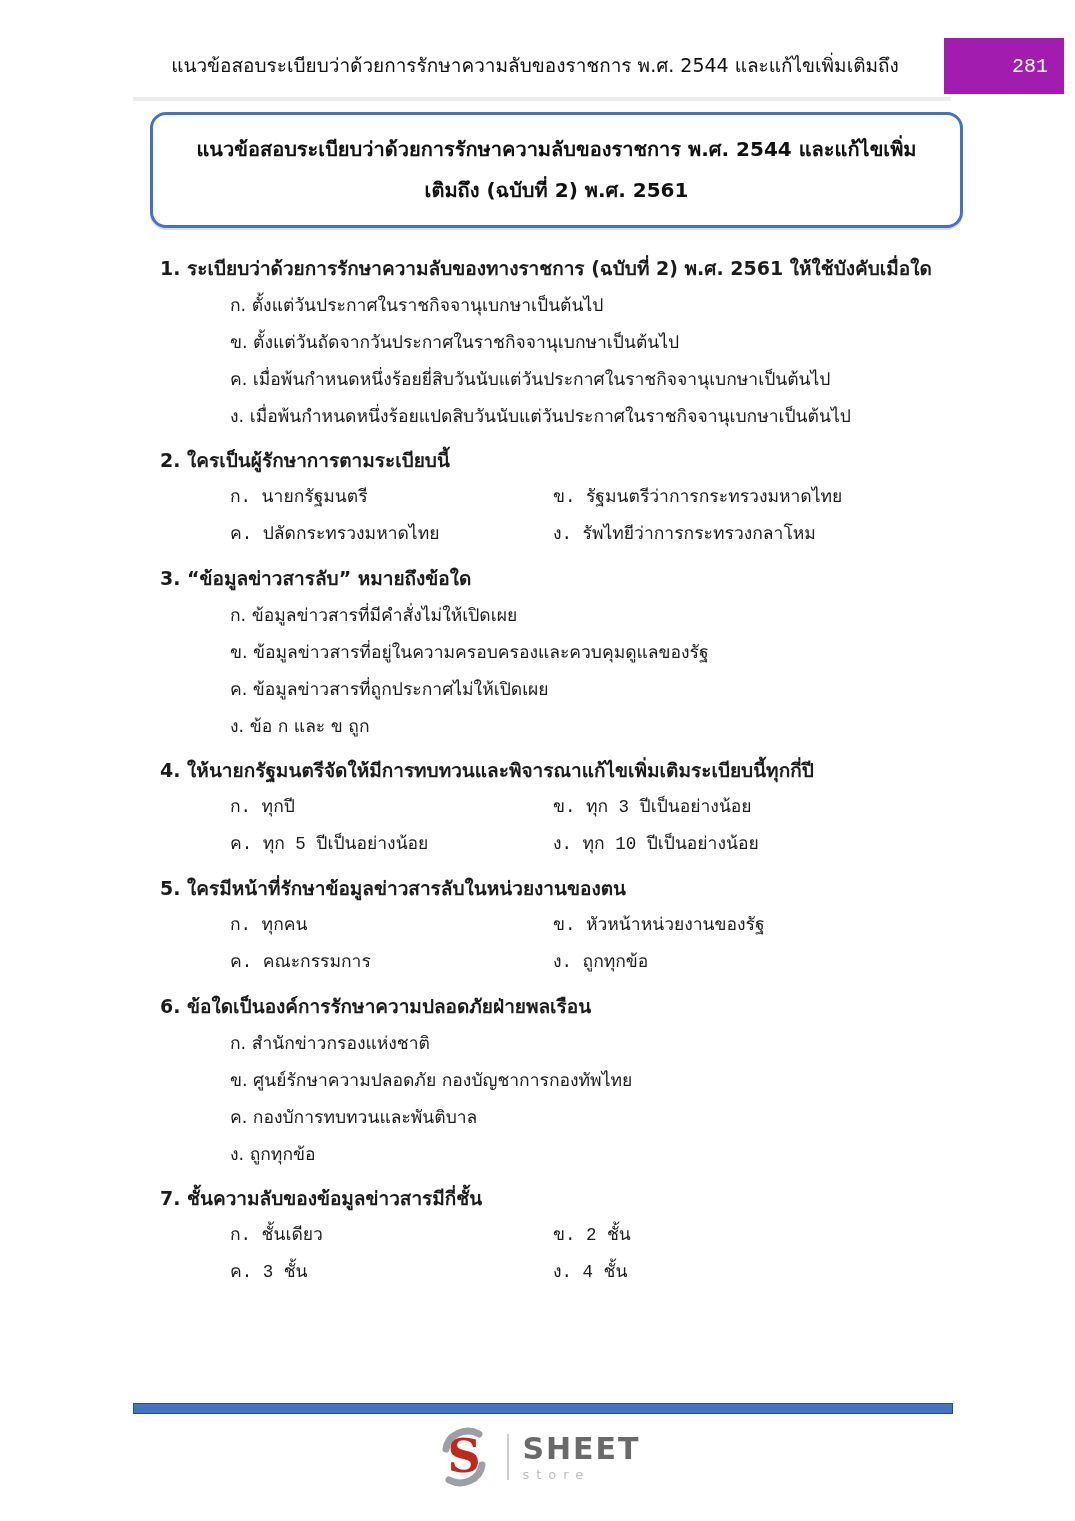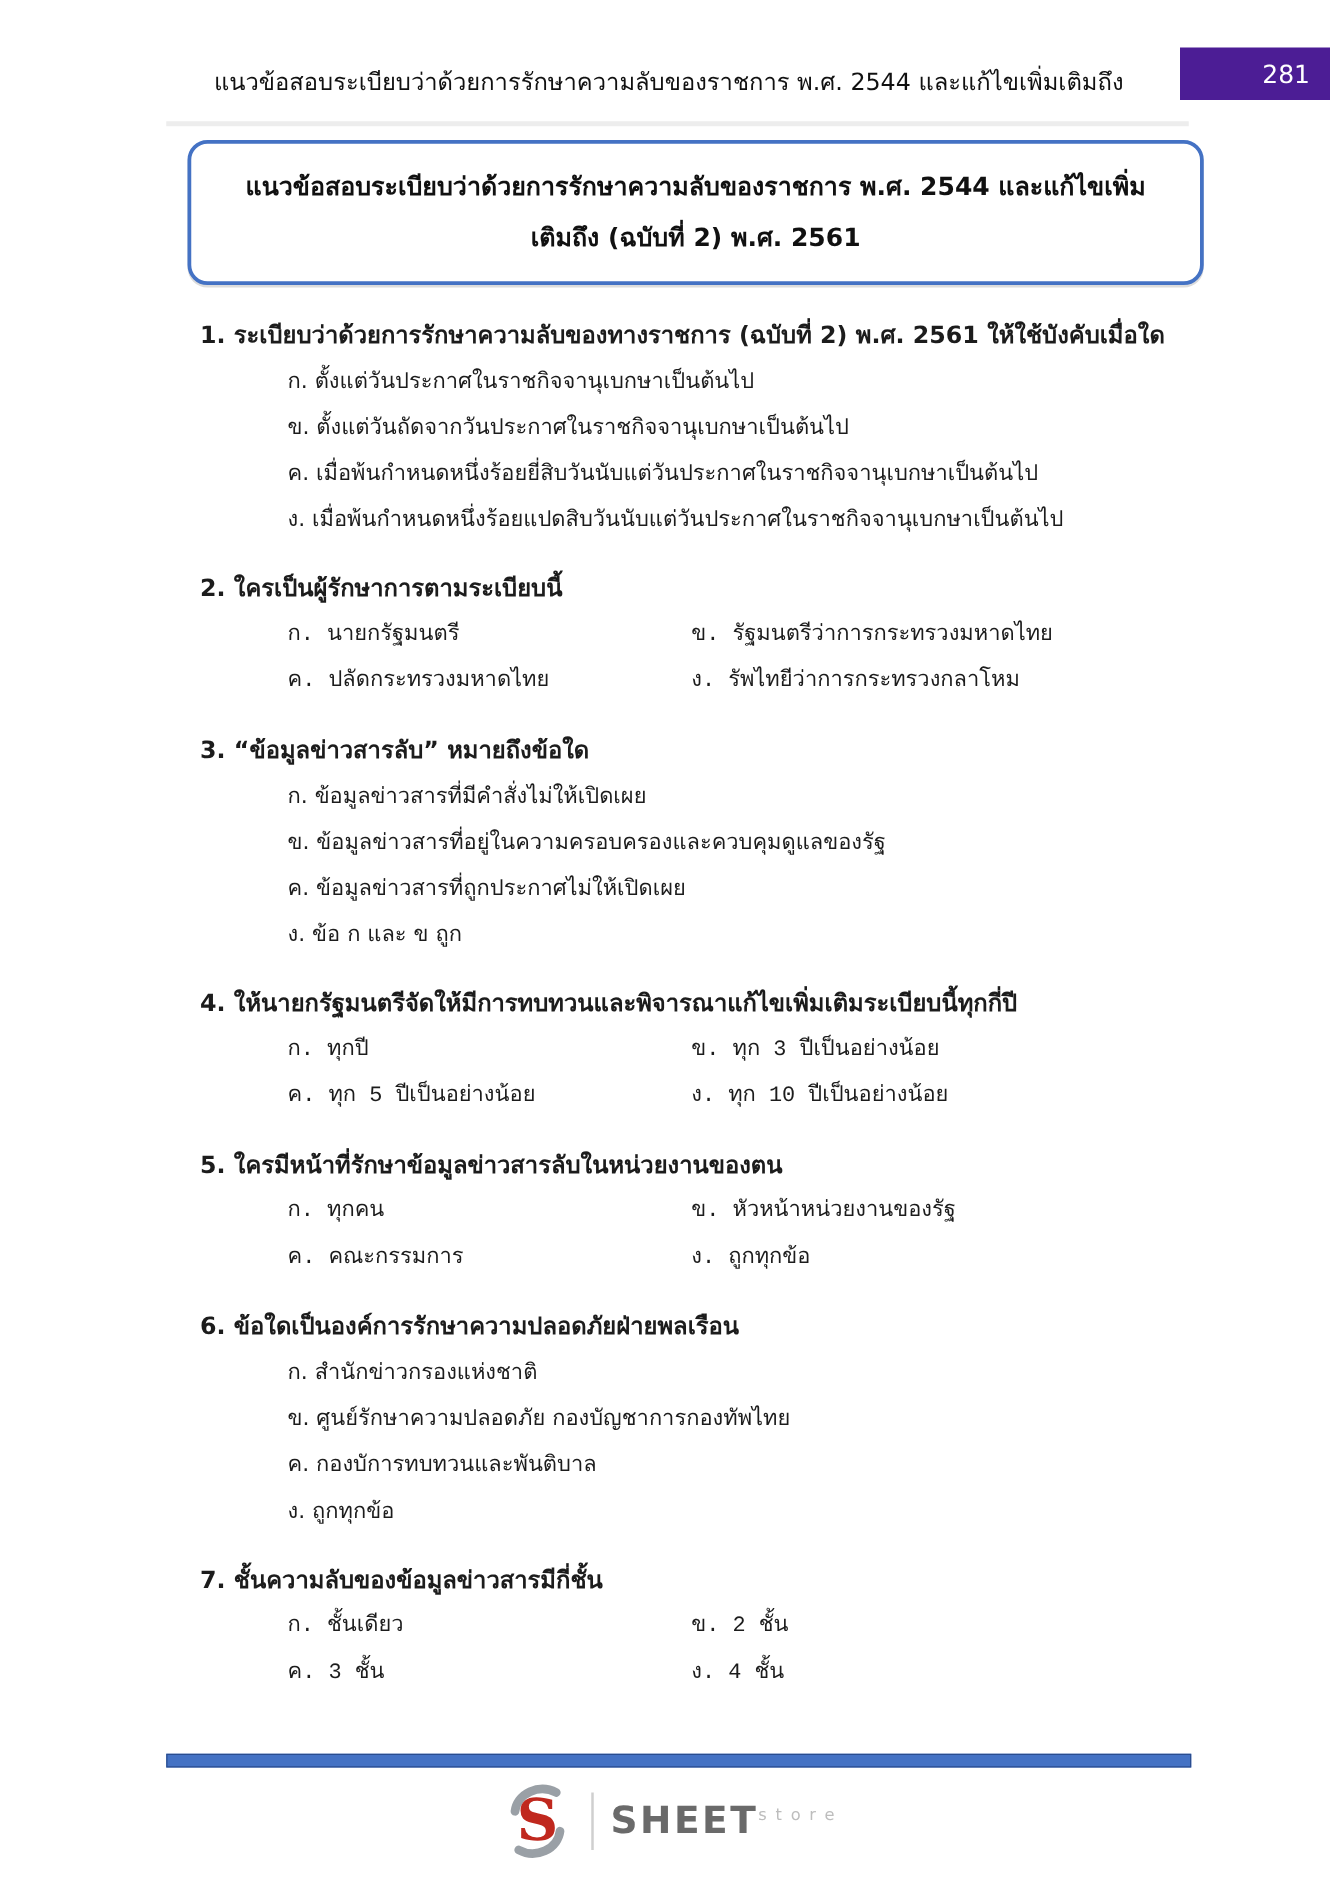--- a/index.html
+++ b/index.html
@@ -10,24 +10,24 @@
     font-family:"DejaVu Sans","Liberation Sans",sans-serif;
     color:#1c1c1c;
     overflow:hidden;
   }
   
   .header-title{
     position:absolute;top:50px;left:135px;width:800px;
     text-align:center;font-size:19px;color:#111;
   }
   .page-num-box{
-    position:absolute;top:38px;right:11px;width:120px;height:42px;
-    background:#4c1d95;color:#fff;
+    position:absolute;top:38px;right:11px;width:120px;height:56px;
+    background:#a21caf;color:#fff;
     display:flex;align-items:center;justify-content:flex-end;
-    padding-right:16px;box-sizing:border-box;font-size:20px;
+    padding-right:16px;box-sizing:border-box;font-size:20px;font-family:Liberation Mono, monospace;
   }
   .header-rule{
     position:absolute;top:97px;left:133px;width:818px;height:4px;
     background:#ededed;
   }
   
   .title-box{
     position:absolute;top:112px;left:150px;width:813px;
     box-sizing:border-box;
     border:3px solid var(--accent-blue,#4472c4);
@@ -36,37 +36,37 @@
     box-shadow:0 2px 0 #dcdcdc;
     padding:14px 30px;
     text-align:center;
     font-weight:bold;font-size:20px;line-height:2.05;color:#111;
   }
   
   .questions{
     position:absolute;top:250px;left:160px;width:805px;
     font-size:17.5px;
   }
-  .question + .question{margin-top:18px;}
+  .question + .question{margin-top:7px;}
   .q-title{font-weight:bold;font-size:19px;line-height:37px;white-space:nowrap;}
   .options{padding-left:70px;}
   .option{line-height:37px;white-space:nowrap;}
   .options.two-col{display:grid;grid-template-columns:323px auto;font-family:Liberation Mono, monospace;}
   
   .footer-bar{
     position:absolute;top:1403px;left:133px;width:820px;height:11px;
     background:var(--accent-blue,#4472c4);
     border:1px solid #2a4d8f;box-sizing:border-box;
   }
   .footer-logo{
     position:absolute;top:1427px;left:0;width:1075px;
     display:flex;align-items:center;justify-content:center;gap:13px;
   }
   .logo-divider{width:2px;height:46px;background:#cfcfcf;}
-  .logo-text{display:flex;flex-direction:row;align-items:flex-start;text-align:center;}
+  .logo-text{display:flex;flex-direction:column;align-items:flex-start;text-align:center;}
   .logo-brand{
     font-size:30px;font-weight:bold;color:#6a6a6a;
     letter-spacing:2px;line-height:1;
   }
   .logo-sub{
     font-size:13px;color:#bdbdbd;letter-spacing:7px;margin-top:4px;line-height:1;
   }
 </style>
 </head>
 <body>

